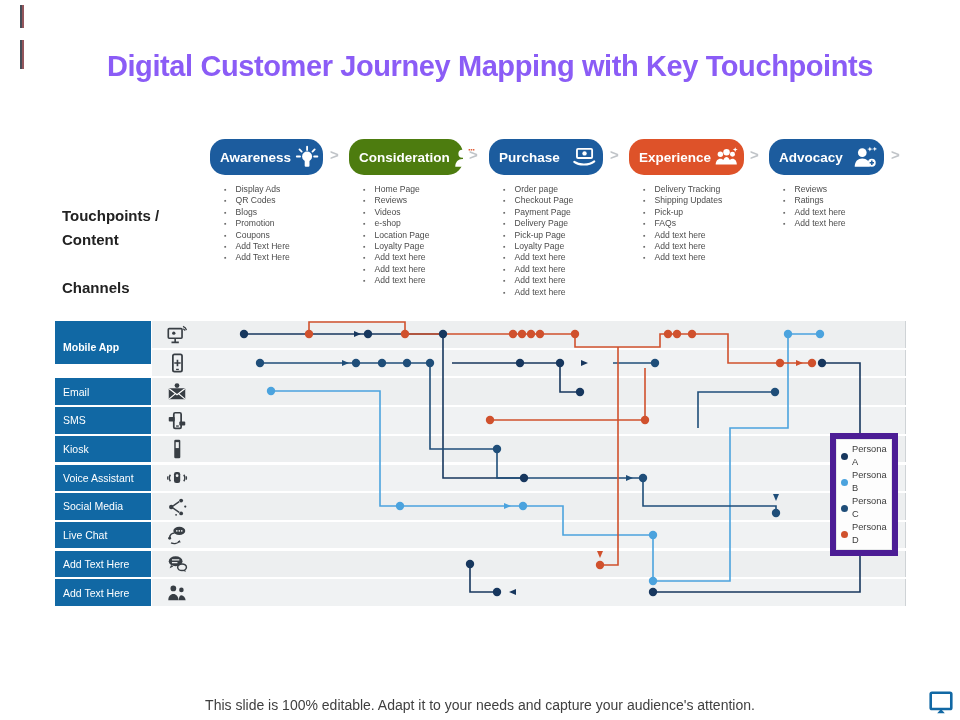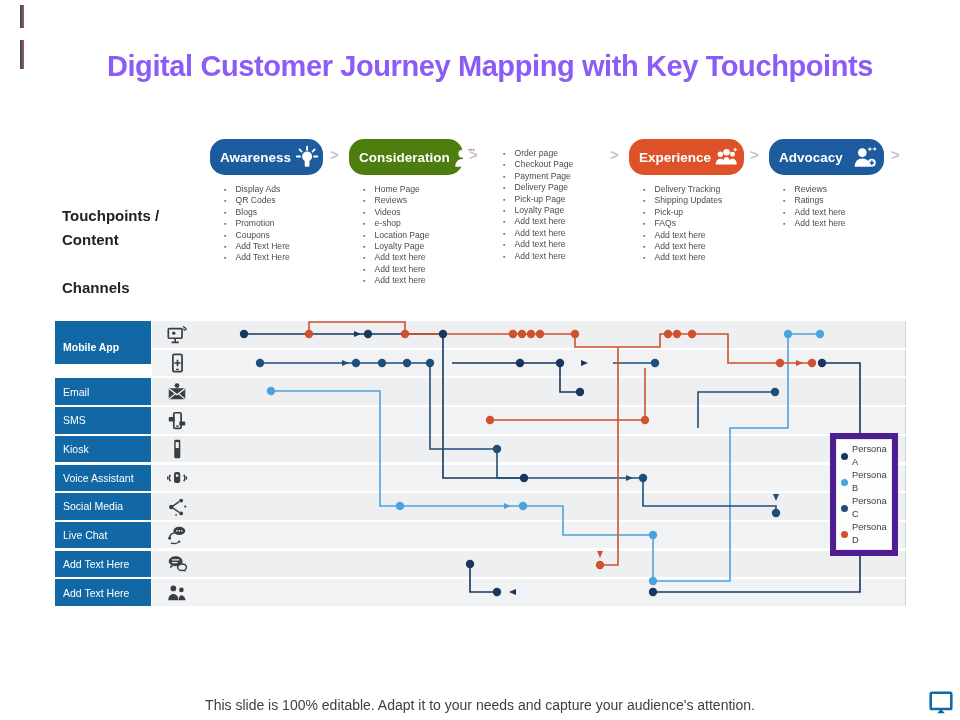--- a/index.html
+++ b/index.html
@@ -130,20 +130,28 @@
             <span>Add text here</span>
           </li>
           <li>
             <span class="blt">▪</span>
             <span>Add text here</span>
           </li>
         </ul>
       </div>
       <div class="stage-chevron" style="left: 469px;">&gt;</div>
       <div class="stage-col" style="left: 489px; width: 114px;">
+        <div class="stage-header" style="background: rgb(28, 92, 158);">
+          <span>Purchase</span>
+          <span class="stage-icon"><svg viewBox="0 0 24 24">
+              <rect x="5.5" y="4.5" width="14" height="8.4" rx="1" fill="none" stroke="#fff" stroke-width="1.7"></rect>
+              <circle cx="12.5" cy="8.7" r="2" fill="#fff"></circle>
+              <path d="M3 16.5c4.5 3.4 13.5 3.4 18.5-.5" fill="none" stroke="#fff" stroke-width="1.9" stroke-linecap="round"></path>
+            </svg></span>
+        </div>
         <ul class="stage-items">
           <li>
             <span class="blt">▪</span>
             <span>Order page</span>
           </li>
           <li>
             <span class="blt">▪</span>
             <span>Checkout Page</span>
           </li>
           <li>

